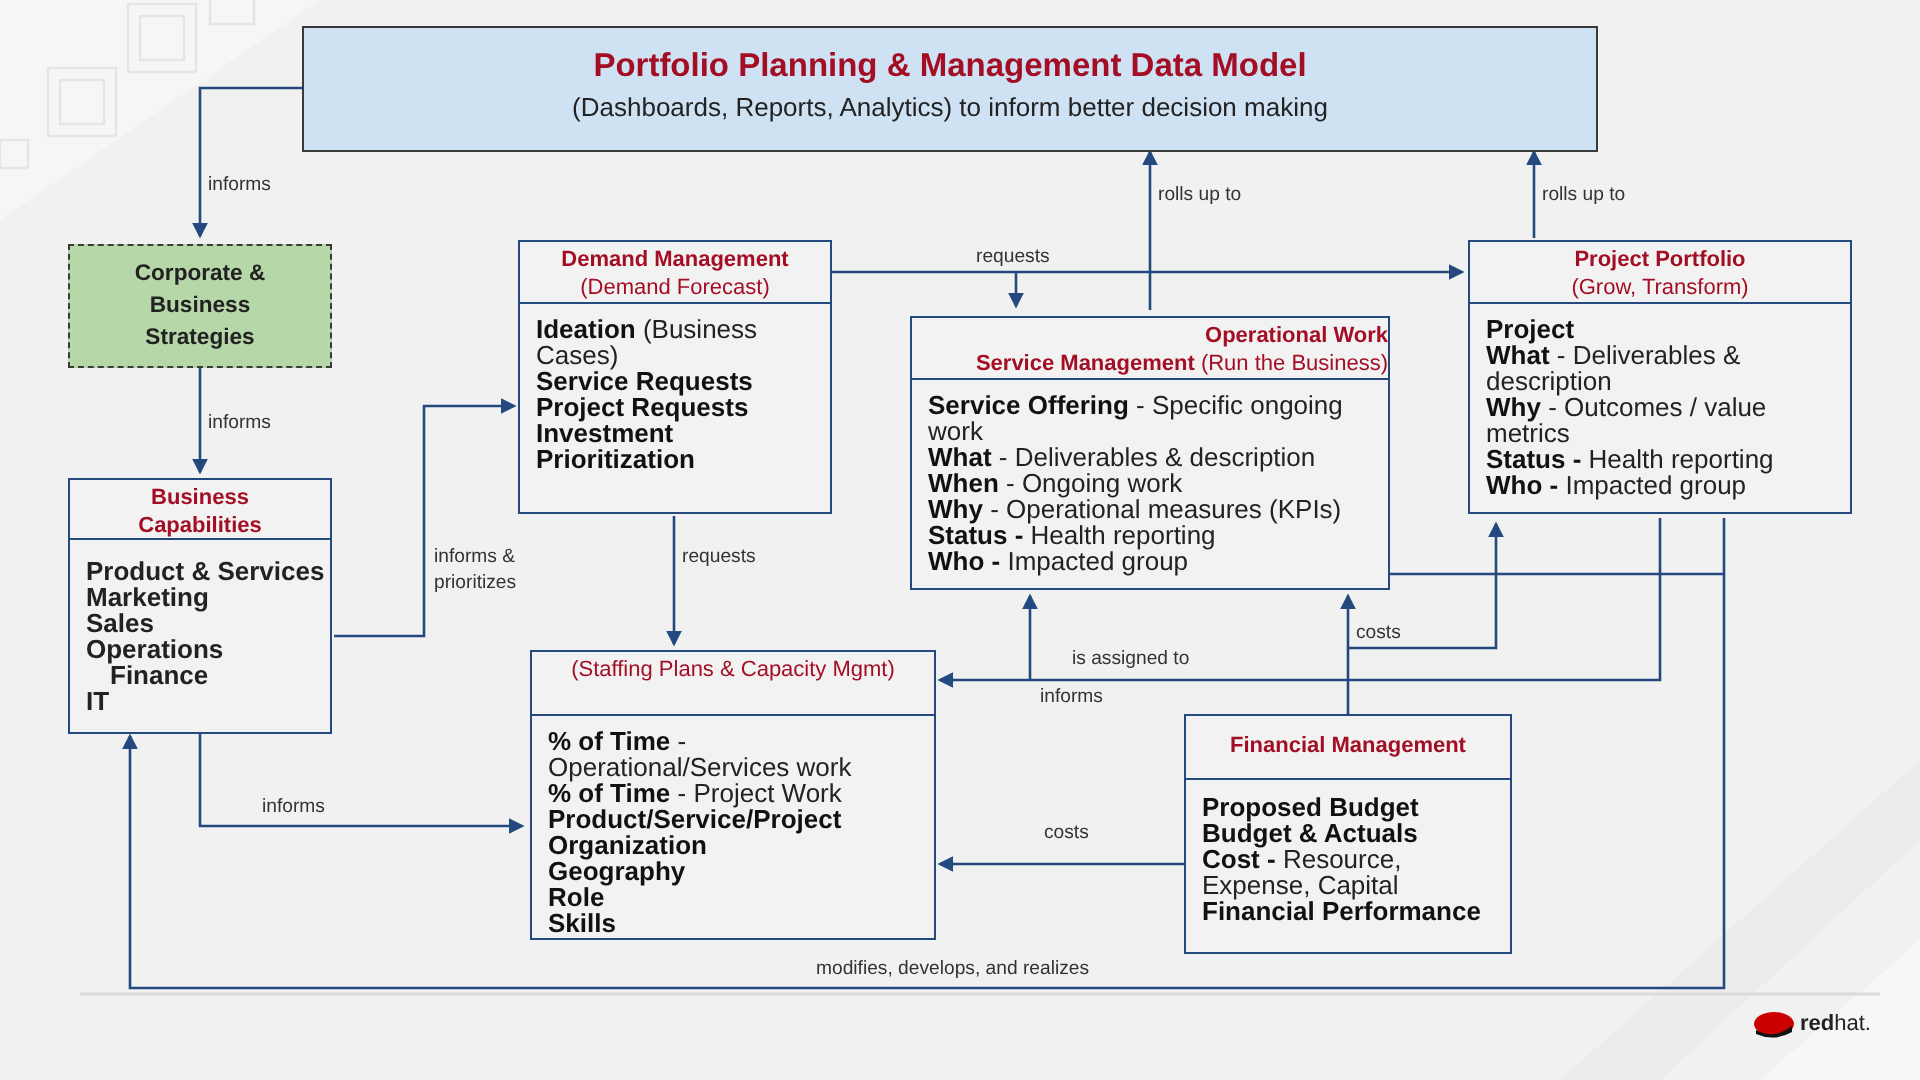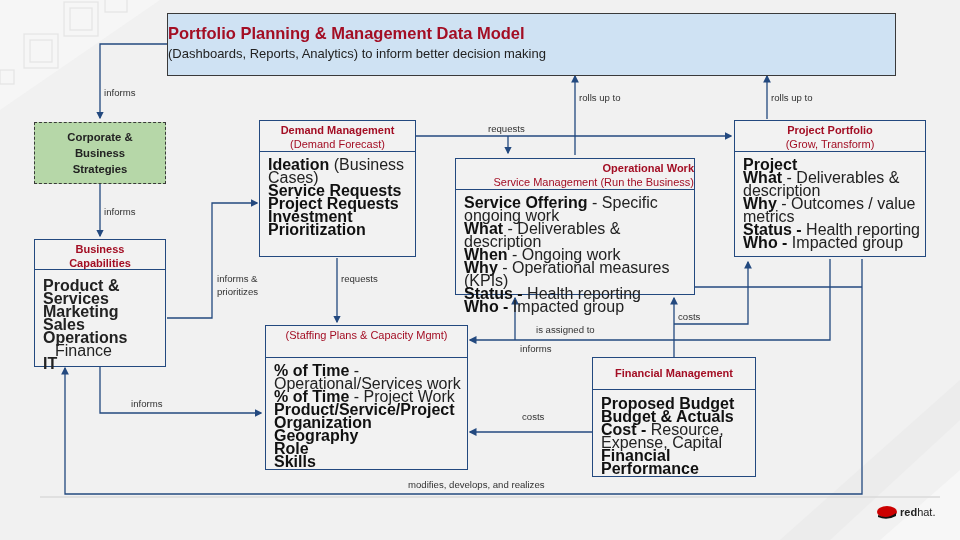--- a/index.html
+++ b/index.html
@@ -1,21 +1,21 @@
 <!DOCTYPE html>
 <html><head>
 <meta charset="utf-8">
 <style>
   html,body{margin:0;padding:0;}
   body{width:960px;height:540px;position:relative;overflow:hidden;background:#f1f1f1;font-family:"Liberation Sans",sans-serif;}
   .bgpat{position:absolute;left:0;top:0;width:960px;height:540px;}
   .box{position:absolute;border:1.2px solid #23497f;background:#f2f2f2;box-sizing:border-box;}
   .hdr{border-bottom:1.2px solid #23497f;text-align:center;color:#a30e24;font-size:11px;line-height:14px;box-sizing:border-box;}
-  .hdr b{font-weight:normal;}
-  .body{padding:6px 0 0 8px;font-size:16px;line-height:13px;color:#222;}
+  .hdr b{font-weight:bold;}
+  .body{padding:6px 0 0 8px;font-size:13px;line-height:13px;color:#222;}
   .body b{color:#111;}
   .lbl{position:absolute;font-size:9.6px;color:#333;white-space:nowrap;}
   svg.lines{position:absolute;left:0;top:0;}
 </style>
 </head>
 <body>
 
 <svg class="bgpat" width="960" height="540" viewBox="0 0 960 540">
   <polygon points="0,0 160,0 0,110" fill="#f6f6f6"></polygon>
   <g stroke="#e4e4e4" fill="none" stroke-width="1.2">
@@ -64,39 +64,39 @@
     <path d="M830,259 V340 H470" marker-end="url(#ah)"></path>
     <path d="M515,340 V298" marker-end="url(#ah)"></path>
 
     <path d="M674,357 V298" marker-end="url(#ah)"></path>
     <path d="M674,324 H748 V262" marker-end="url(#ah)"></path>
 
     <path d="M592,432 H470" marker-end="url(#ah)"></path>
   </g>
 </svg>
 
-<div class="box" style="left:167px;top:13px;width:729px;height:63px;background:#cfe2f3;border-color:#3a3a3a;text-align:left;">
+<div class="box" style="left:151px;top:13px;width:648px;height:63px;background:#cfe2f3;border-color:#3a3a3a;text-align:center;">
   <div style="color:#a30e24;font-weight:bold;font-size:16.5px;margin-top:10px;">Portfolio Planning &amp; Management Data Model</div>
   <div style="color:#222;font-size:13px;margin-top:3px;">(Dashboards, Reports, Analytics) to inform better decision making</div>
 </div>
 
 <div class="box" style="left:34px;top:122px;width:132px;height:62px;background:#b6d7a8;border:1.2px dashed #3a3a3a;display:flex;align-items:center;justify-content:center;text-align:center;">
   <div style="font-weight:bold;font-size:11.3px;line-height:16px;color:#222;width:100px;">Corporate &amp; Business Strategies</div>
 </div>
 
 <div class="box" style="left:34px;top:239px;width:132px;height:128px;">
   <div class="hdr" style="height:30px;padding-top:2px;font-weight:bold;">
     <div style="width:90px;margin:0 auto;">Business Capabilities</div>
   </div>
   <div class="body" id="cap-list" style="padding-top:9px;">
     <div style="font-weight:bold;">Product &amp; Services</div>
     <div style="font-weight:bold;">Marketing</div>
     <div style="font-weight:bold;">Sales</div>
     <div style="font-weight:bold;">Operations</div>
-    <div style="font-weight:normal;padding-left:12px;">Finance</div>
+    <div style="font-weight:bold;padding-left:12px;">Finance</div>
     <div style="font-weight:bold;">IT</div>
   </div>
 </div>
 
 <div class="box" style="left:259px;top:120px;width:157px;height:137px;">
   <div class="hdr" style="height:31px;padding-top:2px;">
     <div style="font-weight:bold;">Demand Management</div>
     <div>(Demand Forecast)</div>
   </div>
   <div class="body">

